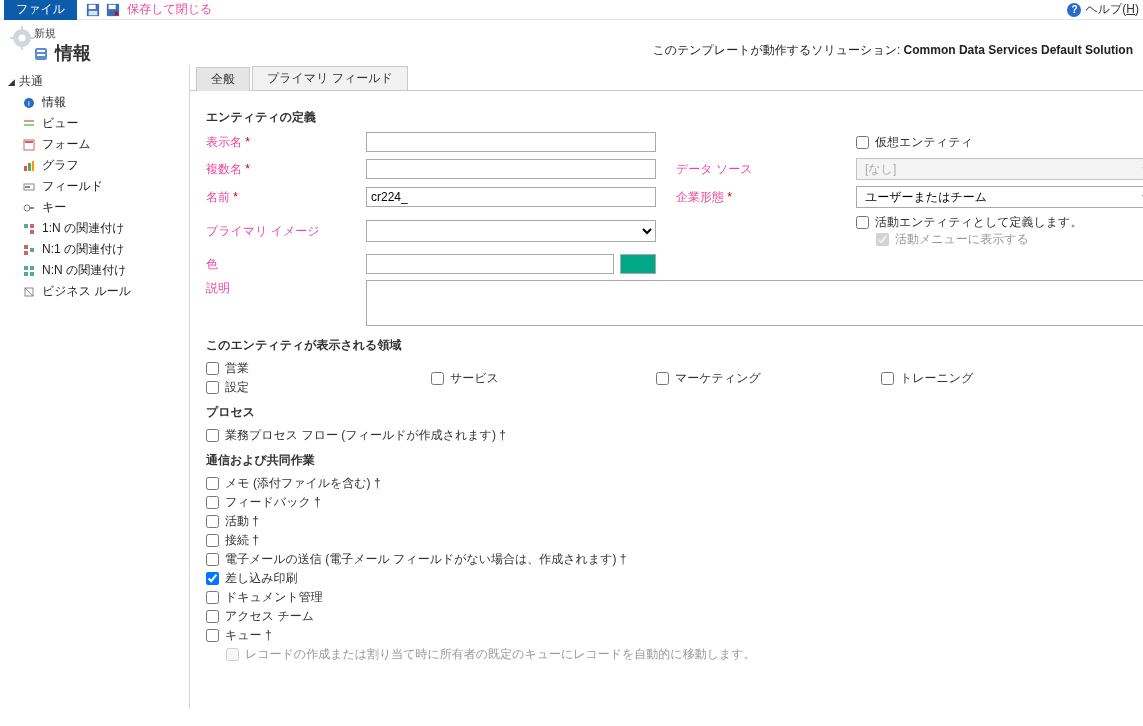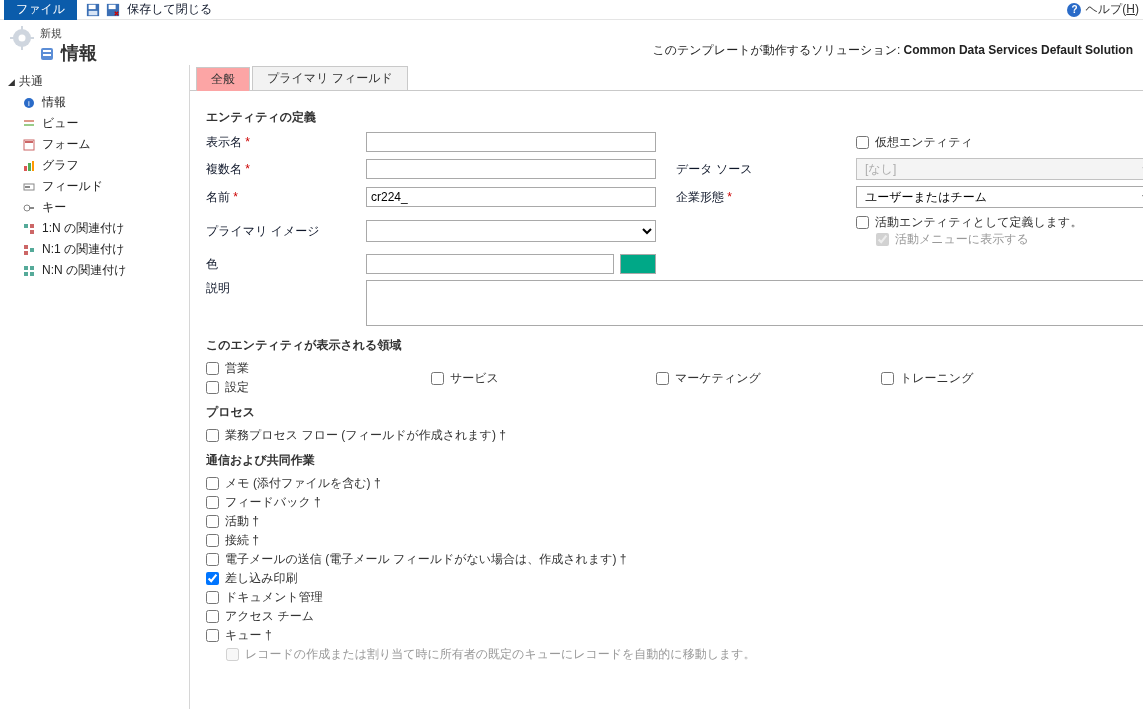--- a/index.html
+++ b/index.html
@@ -47,21 +47,20 @@
   }
   .underline-key { text-decoration: underline; }
 
   .header-row {
     display: flex;
     align-items: flex-start;
     padding: 6px 10px 0 10px;
   }
   .header-left {
     display: flex;
-    gap: 6px;
     align-items: flex-start;
   }
   .gear-icon {
     width: 24px; height: 24px;
     display: inline-flex; align-items:center; justify-content:center;
   }
   .header-titles .sub { font-size: 11px; color: #444; }
   .header-titles .main { font-size: 18px; font-weight: 600; }
   .entity-small-icon { width:14px;height:14px;display:inline-block;vertical-align:-2px;margin-right:2px;}
   .header-right {
@@ -116,42 +115,42 @@
   .tab {
     border: 1px solid #c9c9c9;
     border-bottom: none;
     padding: 3px 14px;
     margin-right: 2px;
     background: #f2f2f2;
     cursor: pointer;
     font-size: 12px;
   }
   .tab.active {
-    background: #fca5a5;
+    background: #e5e5e5;
     position: relative;
     top: 1px;
   }
   .scroll-area {
     position: absolute;
     top: 26px; left: 0; right: 0; bottom: 0;
     overflow-y: scroll;
     padding: 10px 16px 20px 16px;
   }
   .section-h {
     font-weight: 600;
     margin: 8px 0 6px 0;
   }
   .form-grid {
     display: grid;
     grid-template-columns: 140px 290px 160px 300px;
     column-gap: 20px;
     row-gap: 6px;
     align-items: center;
   }
-  .label { color: #0f172a; }
+  .label { color: #ec4899; }
   .req::after { content: " *"; color: #c00; }
   input[type="text"], select, textarea {
     width: 100%;
     border: 1px solid #a9a9a9;
     padding: 2px 4px;
     font-family: inherit;
     font-size: 12px;
     background: #fff;
   }
   select:disabled, input:disabled { background: #f0f0f0; color:#888; }
@@ -321,20 +320,29 @@
         <span class="ico">
           <svg width="12" height="12">
             <rect x="1" y="1" width="4" height="4" fill="#5a9"></rect>
             <rect x="7" y="1" width="4" height="4" fill="#5a9"></rect>
             <rect x="1" y="7" width="4" height="4" fill="#5a9"></rect>
             <rect x="7" y="7" width="4" height="4" fill="#5a9"></rect>
           </svg>
         </span>
         <span class="txt">N:N の関連付け</span>
       </div>
+    <div class="side-item">
+        <span class="ico">
+          <svg width="12" height="12">
+            <rect x="2" y="2" width="8" height="8" fill="#fff" stroke="#888"></rect>
+            <path d="M2 2 L10 10" stroke="#c66"></path>
+          </svg>
+        </span>
+        <span class="txt">ビジネス ルール</span>
+      </div>
   </div>
 
   <div class="content">
     <div class="tabs">
       <div class="tab active">全般</div>
       <div class="tab">プライマリ フィールド</div>
     </div>
     <div class="scroll-area">
 
       <div class="section-h">エンティティの定義</div>

